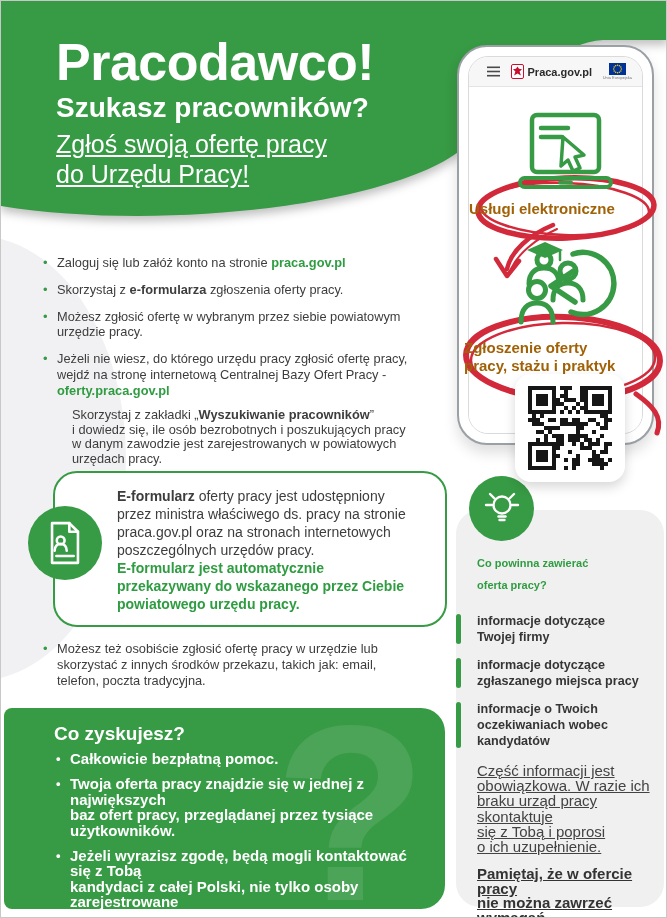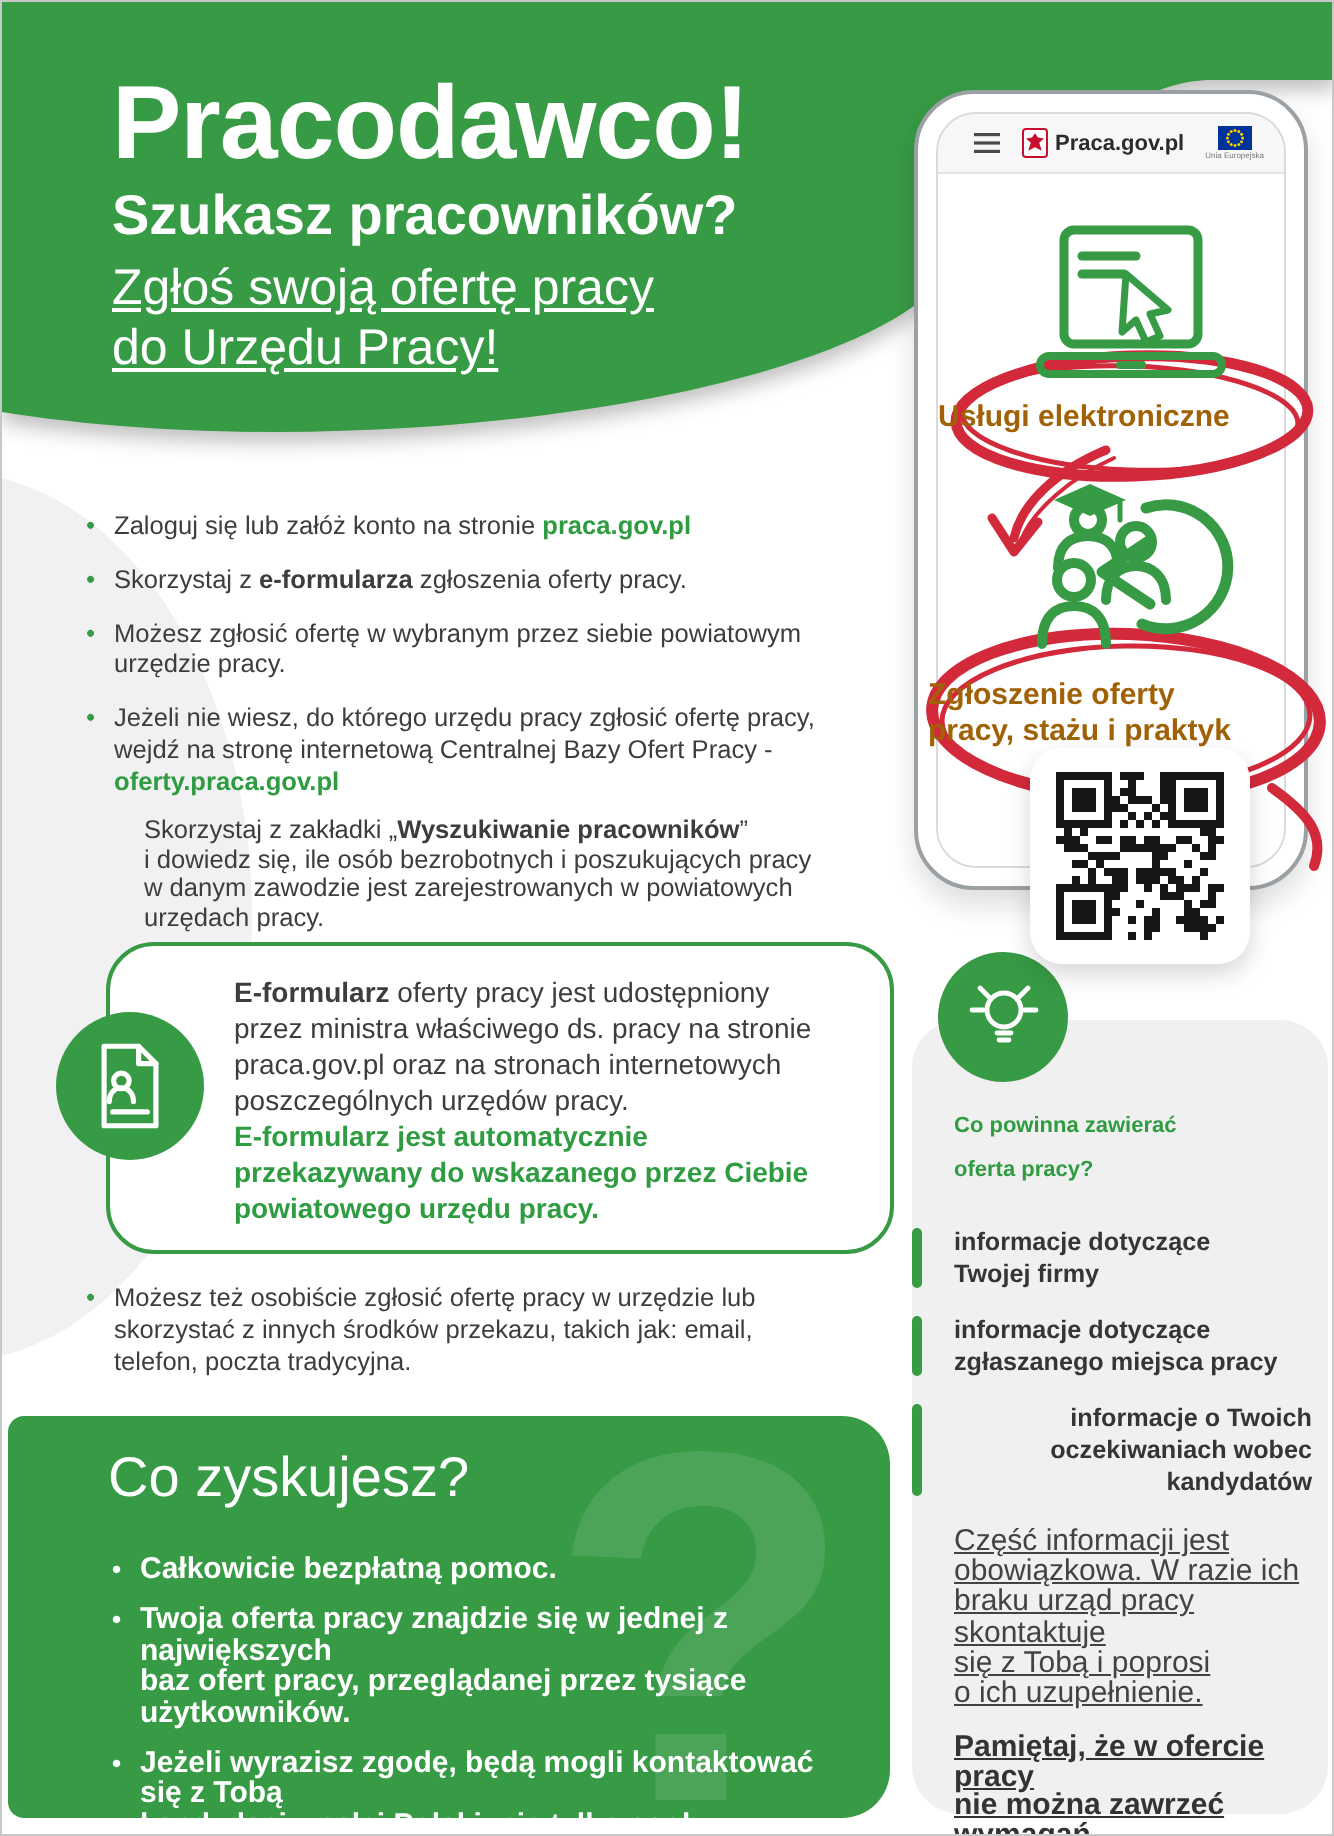--- a/index.html
+++ b/index.html
@@ -37,21 +37,21 @@
   .infobox{position:absolute;left:52px;top:470px;width:394px;height:156px;background:#fff;
     border:2px solid var(--green);border-radius:24px;padding:14px 14px 10px 62px;z-index:2;
     font-size:14px;line-height:18px;}
   .infobox .ghl{color:var(--green-text);font-weight:700;}
   .icircle{position:absolute;left:-27px;top:33px;width:74px;height:74px;border-radius:50%;background:var(--green);
     display:flex;align-items:center;justify-content:center;}
 
   
   .benefits{position:absolute;left:3px;top:707px;width:441px;height:201px;background:var(--green);
     border-radius:8px 24px 24px 8px;z-index:2;color:#fff;padding:15px 14px 0 50px;overflow:hidden;}
-  .benefits h2{font-size:28px;font-weight:400;margin-bottom:22px;position:relative;z-index:2;}
+  .benefits h2{font-size:19px;font-weight:700;margin-bottom:6px;position:relative;z-index:2;}
   .benefits ul{list-style:none;position:relative;z-index:2;}
   .benefits li{position:relative;padding-left:16px;font-size:15px;font-weight:700;line-height:15.4px;margin-bottom:10px;}
   .benefits li::before{content:"•";position:absolute;left:2px;top:0;color:#fff;font-size:13px;}
   .qmark{position:absolute;right:18px;top:-38px;font-size:250px;font-weight:700;color:rgba(255,255,255,.10);z-index:1;}
 
   
   .tablet{position:absolute;left:456px;top:44px;width:197px;height:400px;background:#fff;
     border:2.5px solid #9aa0a4;border-radius:30px;padding:9px;z-index:2;box-shadow:0 8px 14px rgba(0,0,0,.13);}
   .screen{height:100%;border:1px solid #d8dadb;border-radius:20px;overflow:hidden;background:#fff;display:flex;flex-direction:column;}
   .topbar{height:30px;flex:0 0 30px;background:#f7f7f8;border-bottom:1px solid #e4e4e6;display:flex;align-items:center;padding:0 10px 0 18px;}
@@ -76,21 +76,21 @@
     z-index:3;display:flex;align-items:center;justify-content:center;}
 
   
   .panel{position:absolute;left:455px;top:509px;width:208px;height:397px;background:var(--panel-gray);
     border-radius:24px;z-index:1;padding:43px 8px 0 21px;}
   .panel h3{color:var(--green-text);font-size:11px;font-weight:700;line-height:21.5px;}
   .oitem{position:relative;margin-left:-21px;padding-left:21px;font-size:12.6px;font-weight:700;color:#353535;line-height:16px;}
   .oitem::before{content:"";position:absolute;left:0;top:1px;bottom:1px;width:4.5px;border-radius:3px;background:var(--green);}
   .oi1{margin-top:17px;}
   .oi2{margin-top:12px;}
-  .oi3{margin-top:12px;text-align:right;}
+  .oi3{margin-top:12px;}
   .onote{font-size:15px;line-height:15.2px;color:#434343;margin-top:14px;text-decoration:underline;}
   .warn{font-weight:700;margin-top:13px;line-height:14.6px;color:#333;}
 </style>
 </head>
 <body>
 
 <div class="page">
 
   <div class="left-blob"></div>
 

